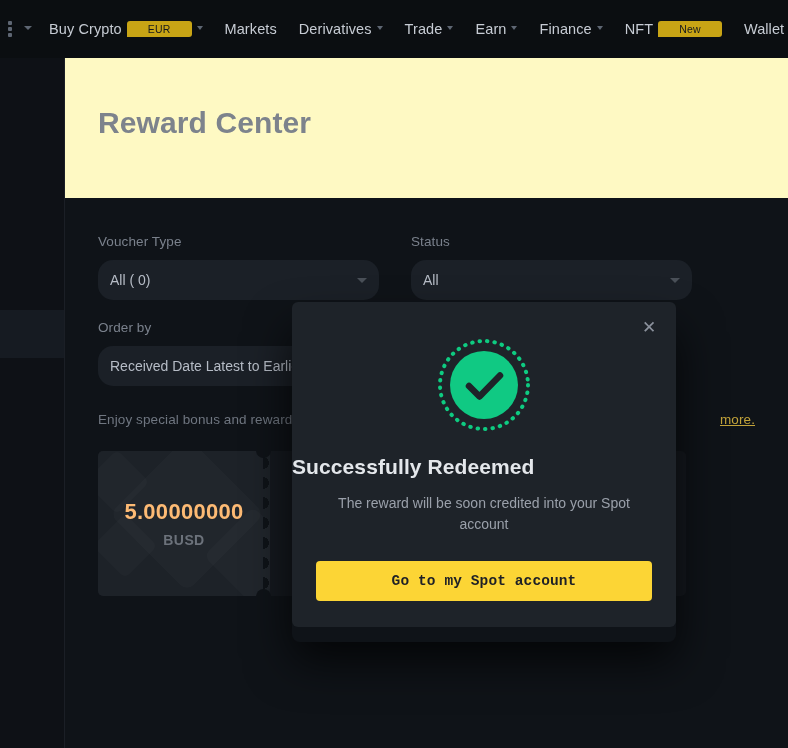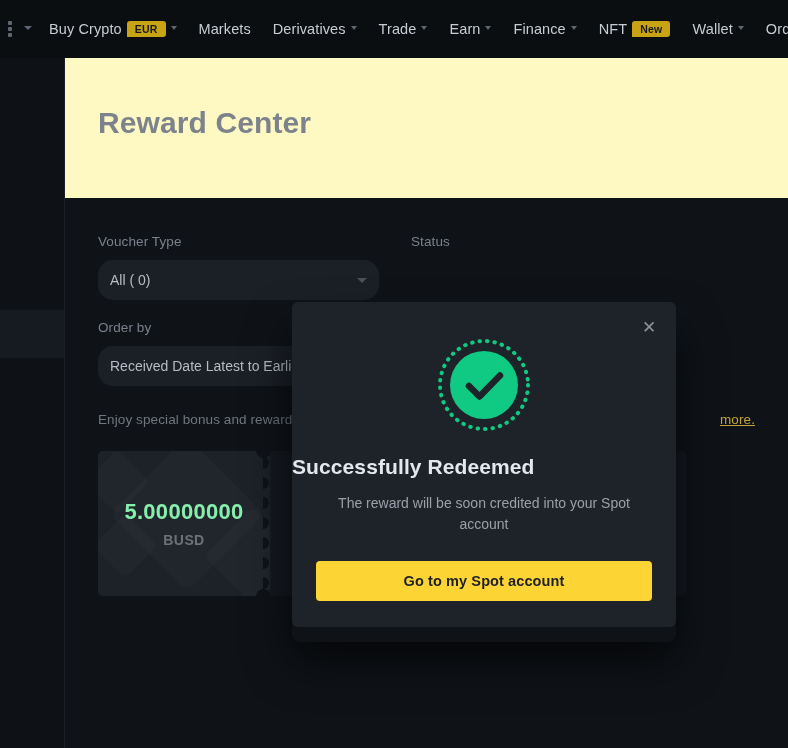--- a/index.html
+++ b/index.html
@@ -78,27 +78,27 @@
     letter-spacing: .1px;
     text-align: center;
   }
   .nav-item:first-of-type { padding-left: 14px; }
 
   .badge {
     display: inline-flex;
     align-items: center;
     justify-content: center;
     height: 16px;
-    padding: 0 8px;
+    padding: 0 21px;
     margin-left: 5px;
     border-radius: 3px 3px 3px 0;
     background: #c8a415;
     color: #17191d;
     font-size: 10.5px;
-    font-weight: bold;
+    font-weight: normal;
     line-height: 1;
     letter-spacing: .2px;
   }
   .badge.bright { background: #c8a415; }
 
   
   .left-rail {
     position: absolute;
     top: 58px; left: 0;
     width: 65px;
@@ -232,21 +232,21 @@
   }
   .rh1 { width: 110px; height: 110px; left: 34px; top: 8px; border-radius: 10px; }
   .rh2 { width: 46px; height: 46px; left: -4px; top: 8px; border-radius: 6px; }
   .rh3 { width: 46px; height: 46px; left: 4px; top: 72px; border-radius: 6px; }
   .rh4 { width: 70px; height: 70px; left: 120px; top: 70px; border-radius: 8px; }
 
   .voucher-amount {
     position: relative;
     font-size: 22px;
     font-weight: bold;
-    color: #86efac;
+    color: #fdba74;
     letter-spacing: .3px;
   }
   .voucher-ccy {
     position: relative;
     margin-top: 7px;
     font-size: 14px;
     font-weight: bold;
     color: #6c727b;
     letter-spacing: .4px;
   }
@@ -370,21 +370,21 @@
     display: block;
     margin: 26px auto 0 auto;
     width: 336px;
     height: 40px;
     background: #fcd535;
     border: none;
     border-radius: 4px;
     color: #1e2026;
     font-size: 14.5px;
     font-weight: bold;
-    font-family: Liberation Sans, sans-serif;
+    font-family: Liberation Mono, monospace;
     letter-spacing: .1px;
   }
 </style>
 </head>
 <body>
 
 <div id="app">
 
   <div class="topnav">
 
@@ -459,20 +459,24 @@
         <div class="filter-field">
           <div class="filter-label">Voucher Type</div>
           <div class="select">
             <span class="sel-value">All ( 0)</span>
             <span class="sel-caret"></span>
           </div>
         </div>
 
         <div class="filter-field">
           <div class="filter-label">Status</div>
+          <div class="select">
+            <span class="sel-value">All</span>
+            <span class="sel-caret"></span>
+          </div>
         </div>
       </div>
 
       <div class="filter-row second">
         <div class="filter-field">
           <div class="filter-label">Order by</div>
           <div class="select">
             <span class="sel-value">Received Date Latest to Earliest</span>
             <span class="sel-caret"></span>
           </div>

